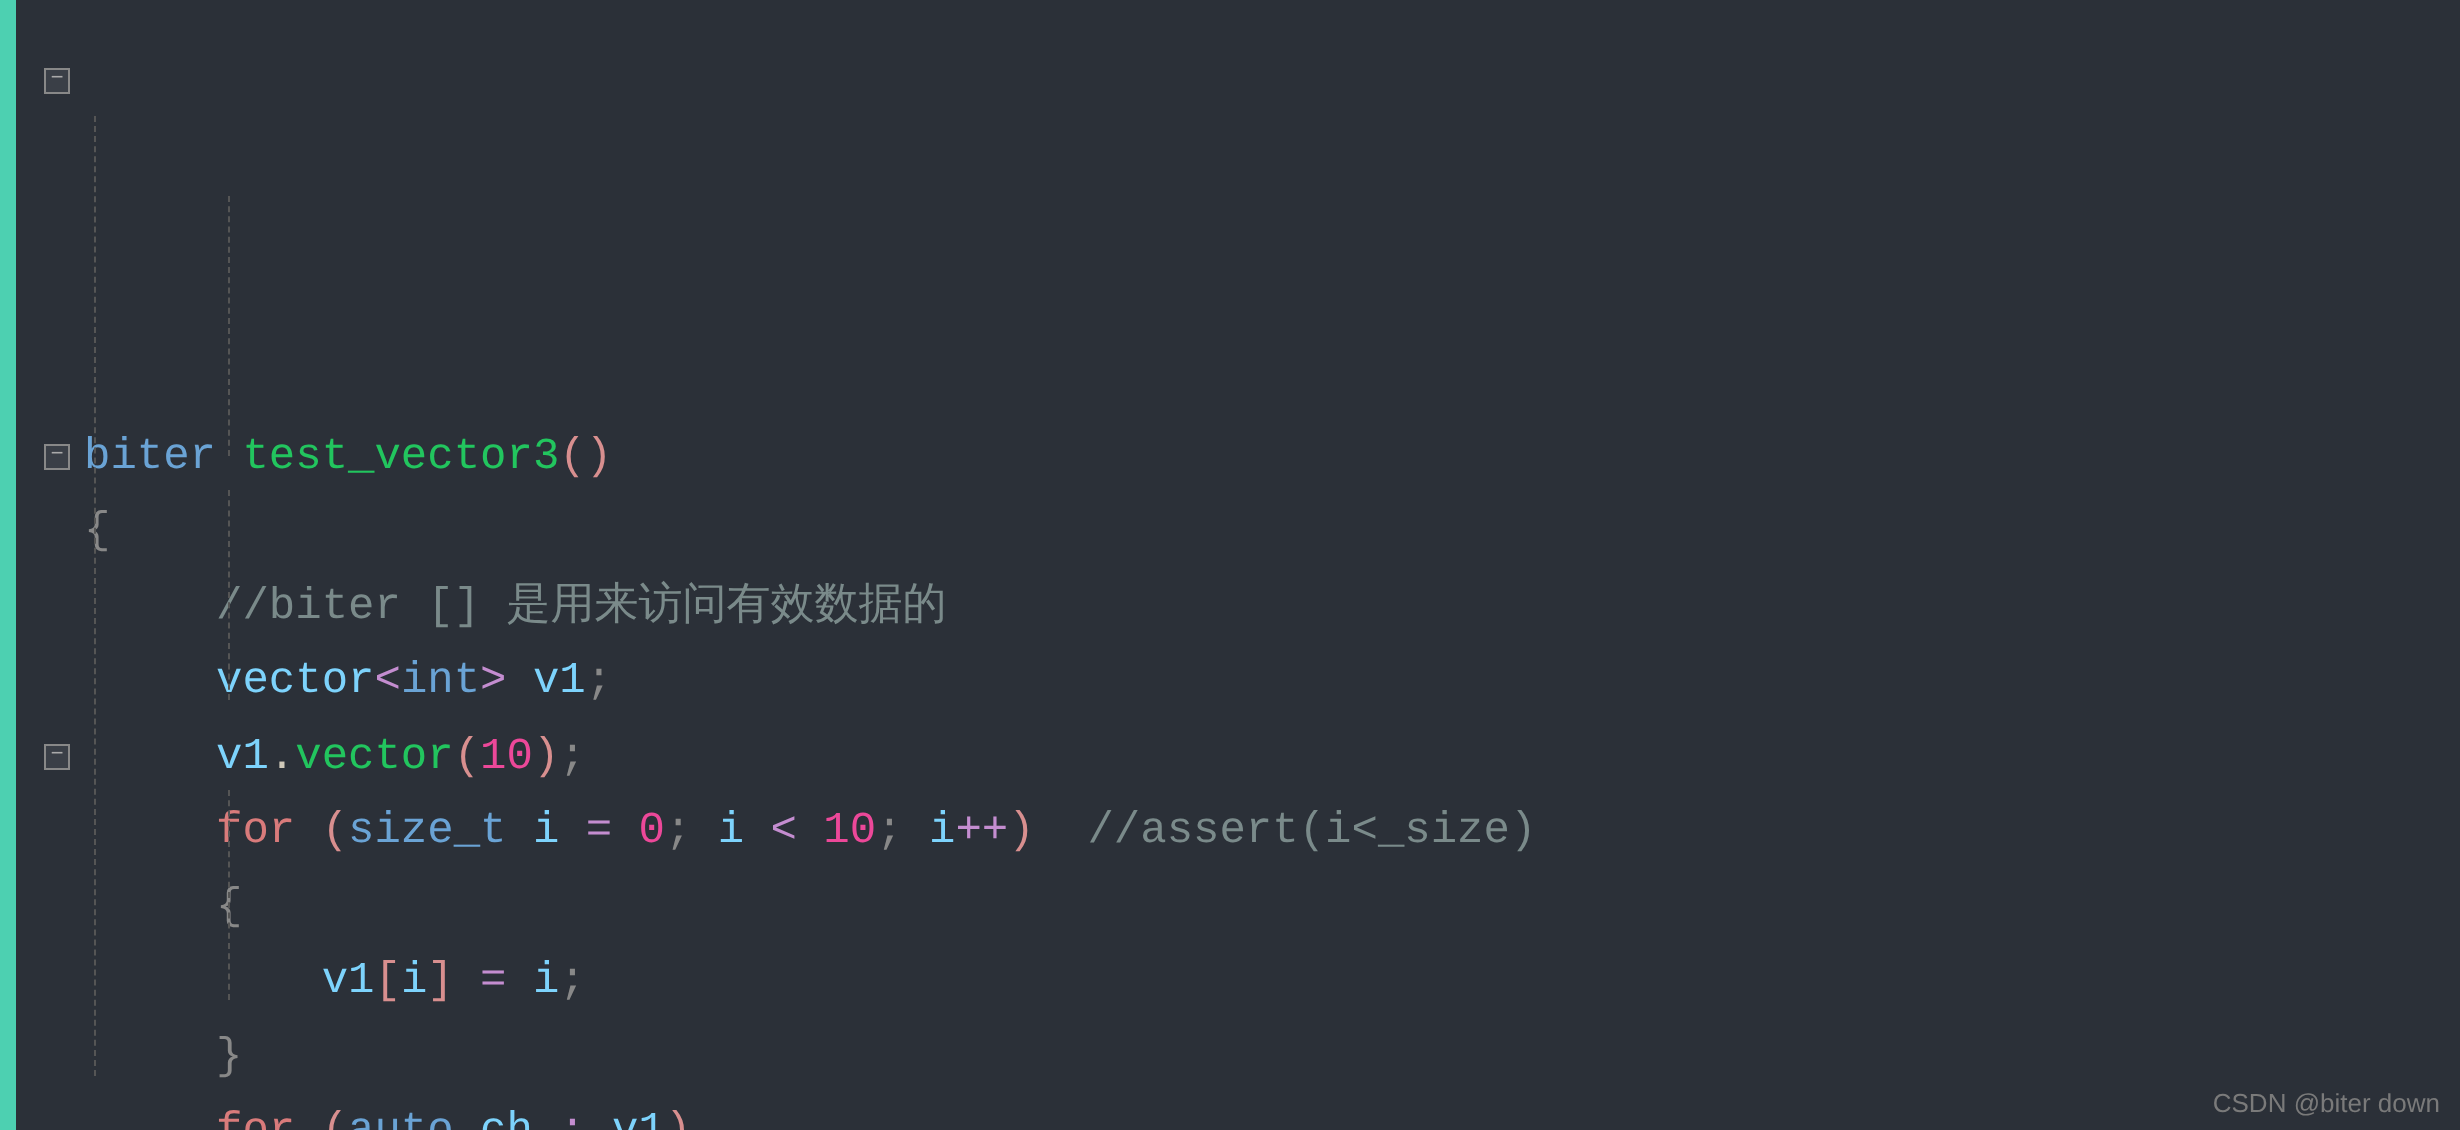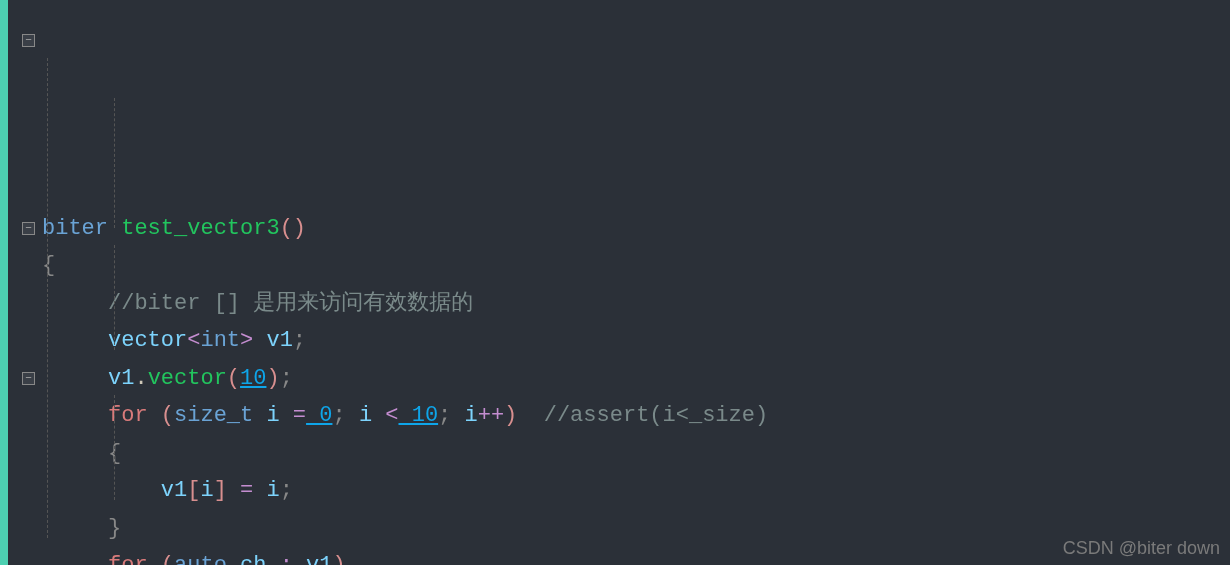--- a/index.html
+++ b/index.html
@@ -58,29 +58,29 @@
       border-left: 1px dashed #555;
     }
     .kw-type { color: #6aa3d5; }
     .kw-control { color: #d97b7b; }
     .fn-name { color: #22c55e; }
     .brace { color: #888; }
     .paren { color: #d88f8f; }
     .comment { color: #7a8a8a; }
     .ident { color: #7dd3fc; font-family: Liberation Mono, monospace; }
     .op { color: #c48dd0; }
-    .num { color: #0ea5e9; font-weight: 500; text-decoration: underline; }
+    .num { color: #ec4899; font-weight: 500; }
     .angle { color: #c48dd0; }
     .dot { color: #cfc8b8; }
     .semi { color: #888; }
     .watermark {
       position: absolute;
       bottom: 6px;
       right: 10px;
-      font-size: 18px;
+      font-size: 13px;
       color: #7a7a7a;
       font-family: Arial, sans-serif;
     }
   </style>
 </head>
 <body>
 
 <div class="editor">
   <div class="left-bar"></div>
   <div class="gutter">

